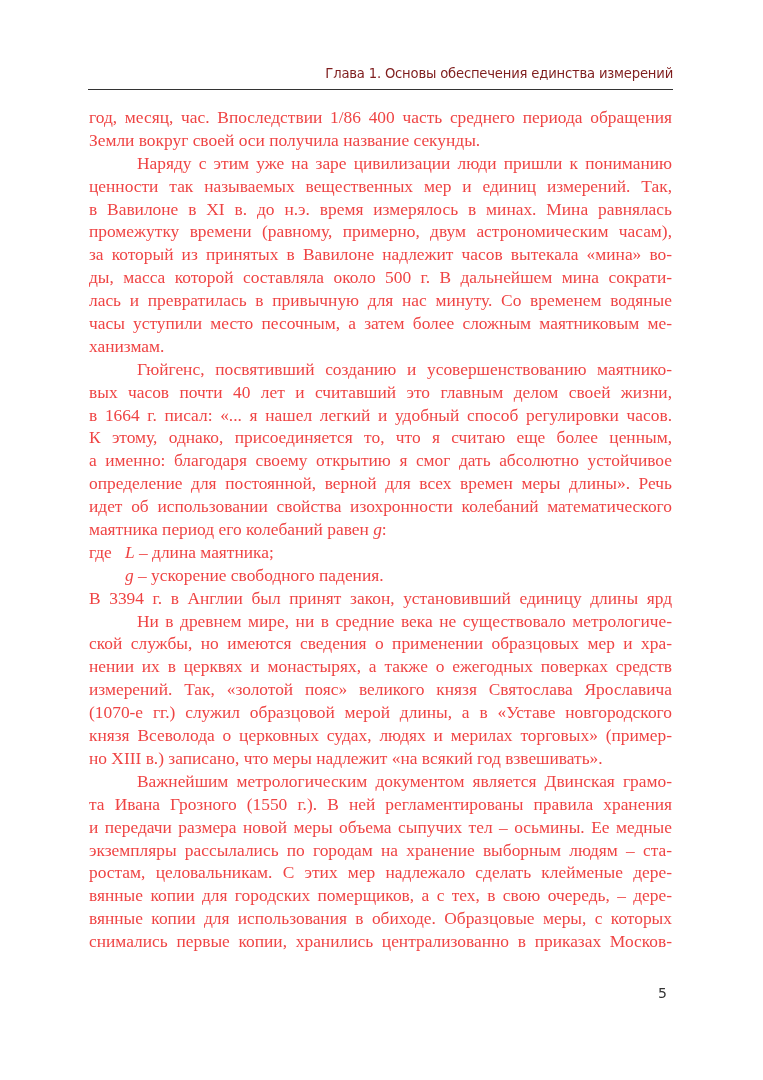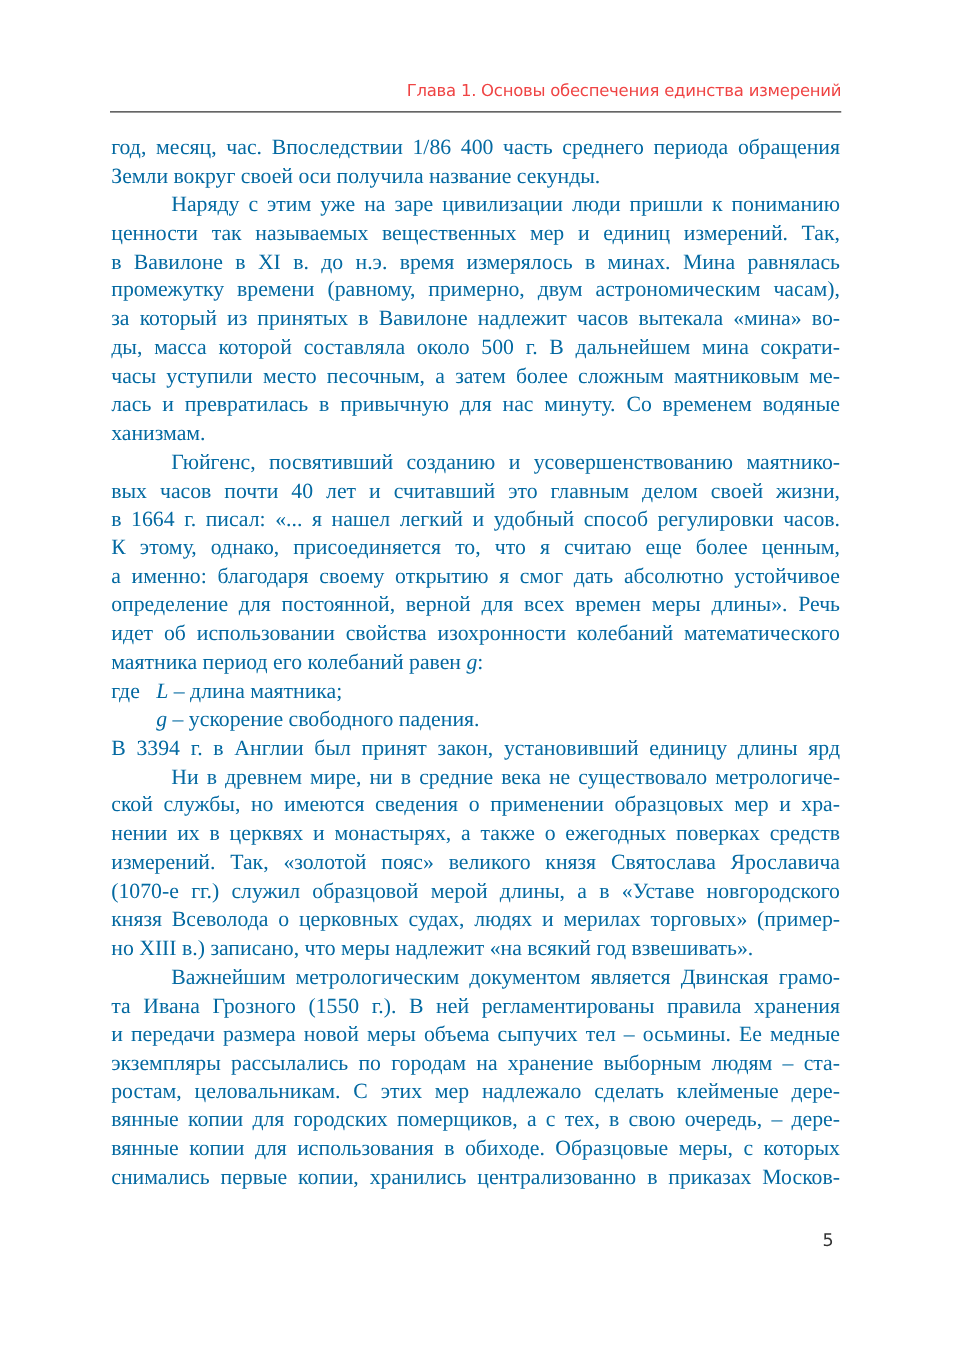--- a/index.html
+++ b/index.html
@@ -1,29 +1,29 @@
 <!DOCTYPE html>
 <html><head>
   <meta charset="utf-8">
   <style>
     html, body { margin: 0; padding: 0; background: #ffffff; }
     body { width: 763px; height: 1080px; position: relative; overflow: hidden; }
     .page { position: absolute; left: 0; top: 0; width: 763px; height: 1080px; background: #ffffff; }
     .running-head {
       position: absolute; right: 90px; top: 66px;
-      font-family: "DejaVu Sans", sans-serif; font-size: 13.2px; color: #ef4444;
+      font-family: "DejaVu Sans", sans-serif; font-size: 13.2px; color: #7f1d1d;
       letter-spacing: -0.2px; white-space: nowrap;
     }
     .head-rule {
       position: absolute; left: 88px; top: 89px; width: 585px; height: 0;
       border-top: 1.2px solid #333;
     }
     .body-text {
       position: absolute; left: 89px; width: 583px; top: 106px;
-      font-family: "Liberation Serif", serif; font-size: 17.4px; line-height: 22.9px; color: #0369a1;
+      font-family: "Liberation Serif", serif; font-size: 17.4px; line-height: 22.9px; color: #ef4444;
     }
     .ln { display: block; height: 22.9px; white-space: nowrap; text-align: justify; text-align-last: justify; overflow: hidden; }
     .ln.last { text-align-last: left; }
     .ln.indent { padding-left: 48px; }
     .formula { display: block; height: 36px; line-height: 36px; text-align: center; font-style: normal; padding-top: 2px; }
     .formula i, .it { font-style: italic; }
     .where { display: block; height: 22.9px; white-space: nowrap; }
     .where .lbl { display: inline-block; width: 36px; }
     .where.second { padding-left: 36px; }
     .page-number {
@@ -45,22 +45,22 @@
       <span class="ln last">Земли вокруг своей оси получила название секунды.</span>
     </div>
 
     <div>
       <span class="ln indent">Наряду с этим уже на заре цивилизации люди пришли к пониманию</span>
       <span class="ln">ценности так называемых вещественных мер и единиц измерений. Так,</span>
       <span class="ln">в Вавилоне в XI в. до н.э. время измерялось в минах. Мина равнялась</span>
       <span class="ln">промежутку времени (равному, примерно, двум астрономическим часам),</span>
       <span class="ln">за который из принятых в Вавилоне надлежит часов вытекала «мина» во-</span>
       <span class="ln">ды, масса которой составляла около 500 г. В дальнейшем мина сократи-</span>
+      <span class="ln">лась и превратилась в привычную для нас минуту. Со временем водяные</span>
       <span class="ln">часы уступили место песочным, а затем более сложным маятниковым ме-</span>
-      <span class="ln">лась и превратилась в привычную для нас минуту. Со временем водяные</span>
       <span class="ln last">ханизмам.</span>
     </div>
 
     <div>
       <span class="ln indent">Гюйгенс, посвятивший созданию и усовершенствованию маятнико-</span>
       <span class="ln">вых часов почти 40 лет и считавший это главным делом своей жизни,</span>
       <span class="ln">в 1664 г. писал: «... я нашел легкий и удобный способ регулировки часов.</span>
       <span class="ln">К этому, однако, присоединяется то, что я считаю еще более ценным,</span>
       <span class="ln">а именно: благодаря своему открытию я смог дать абсолютно устойчивое</span>
       <span class="ln">определение для постоянной, верной для всех времен меры длины». Речь</span>

